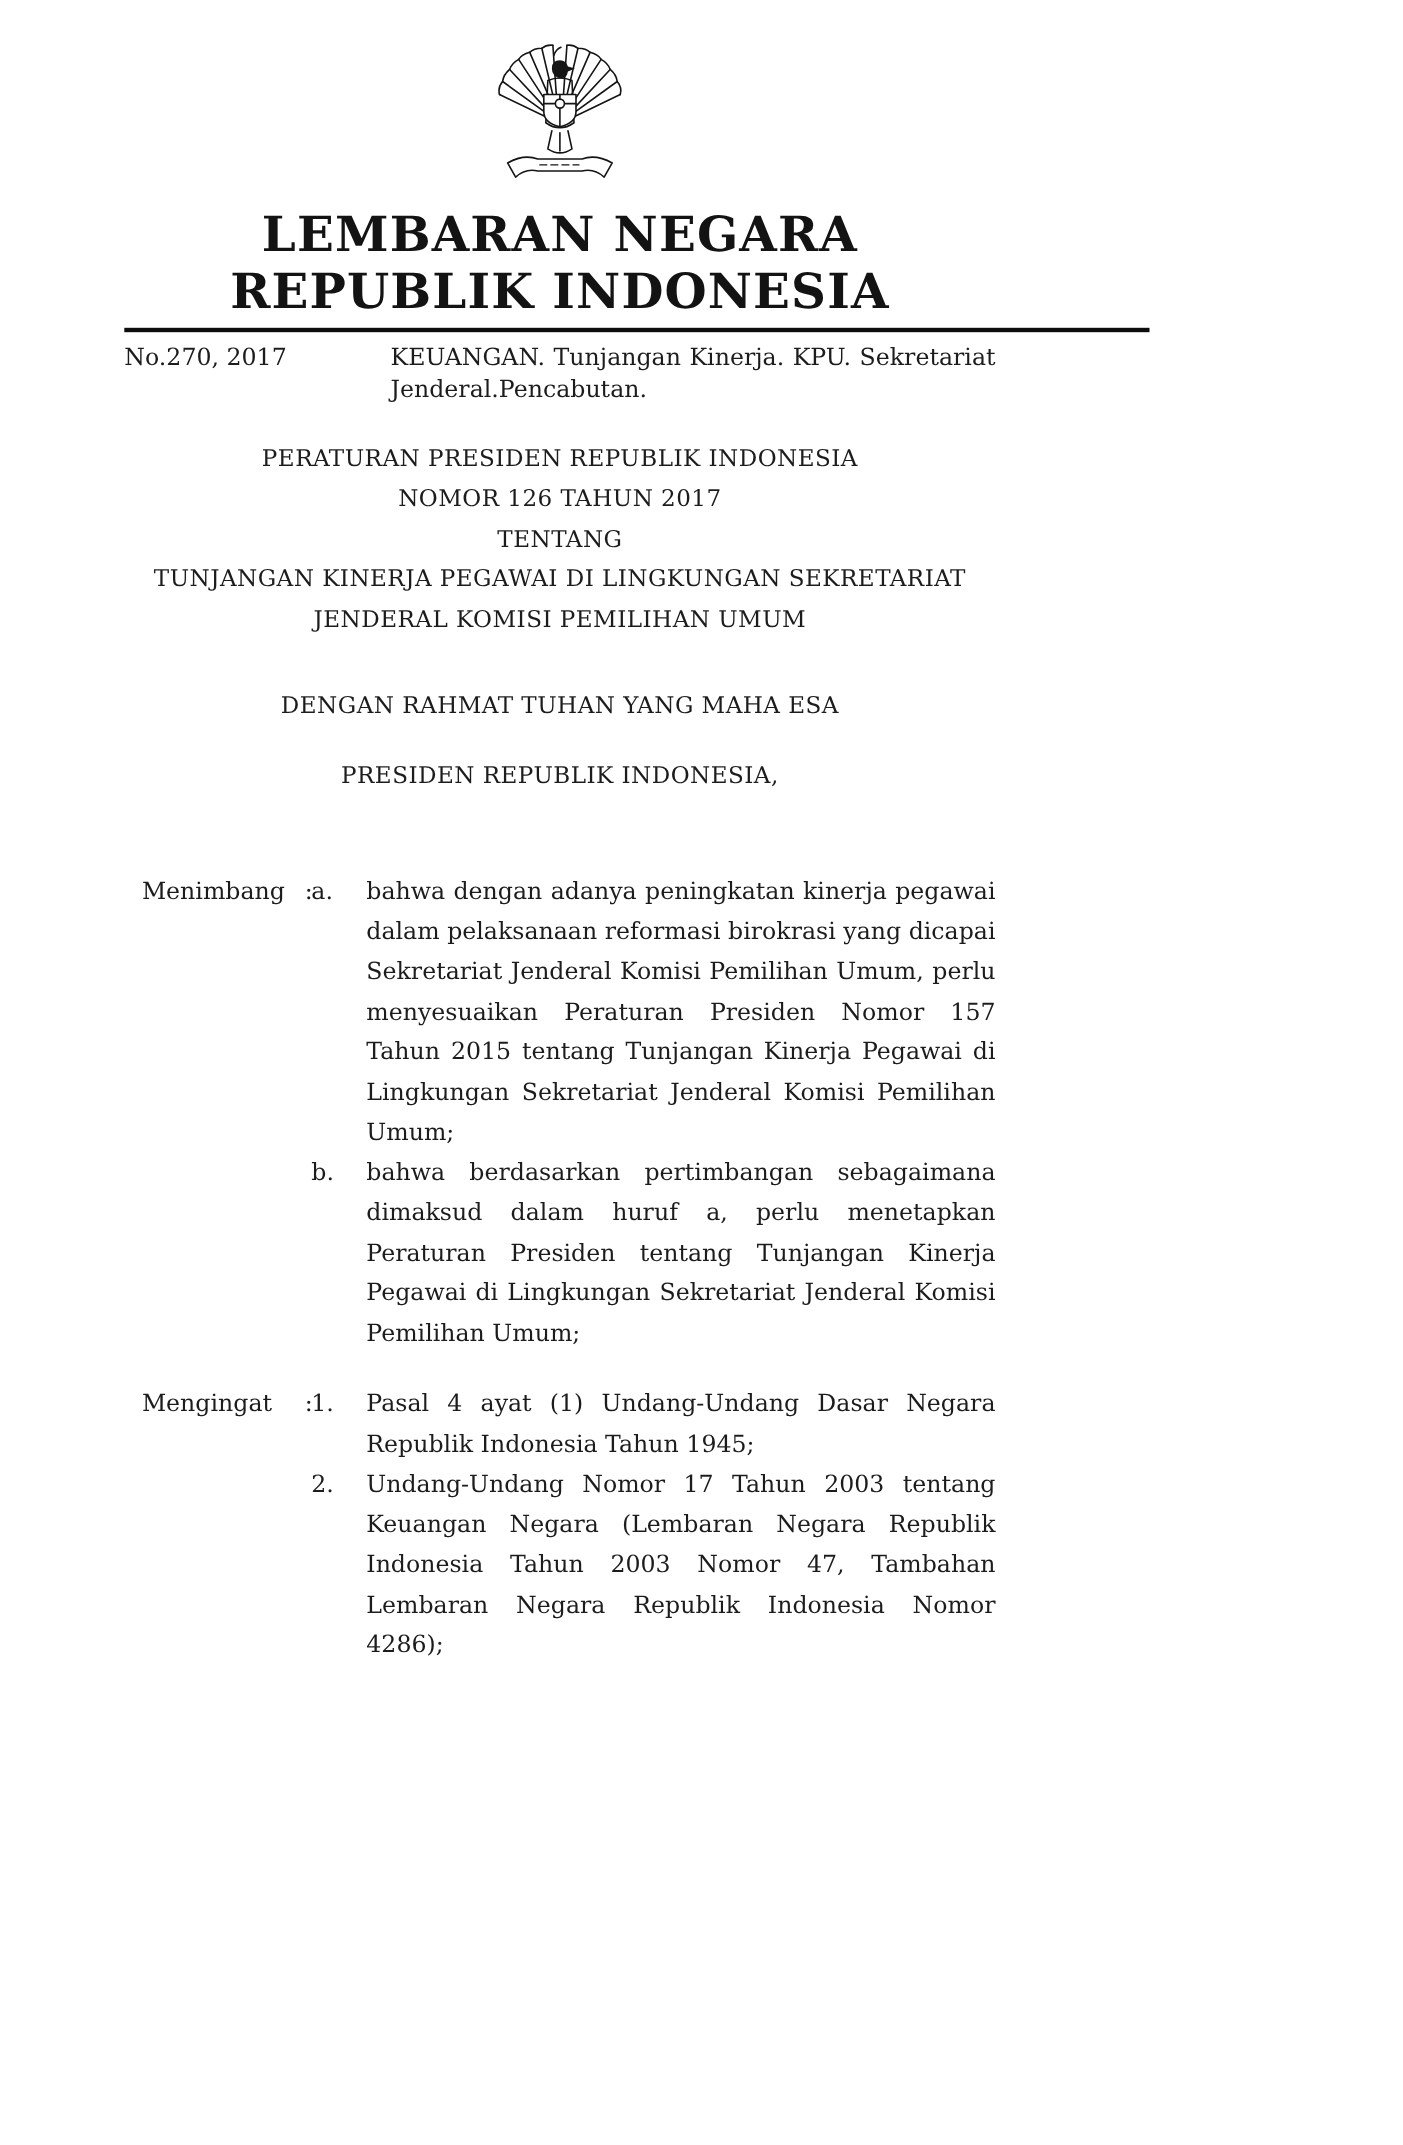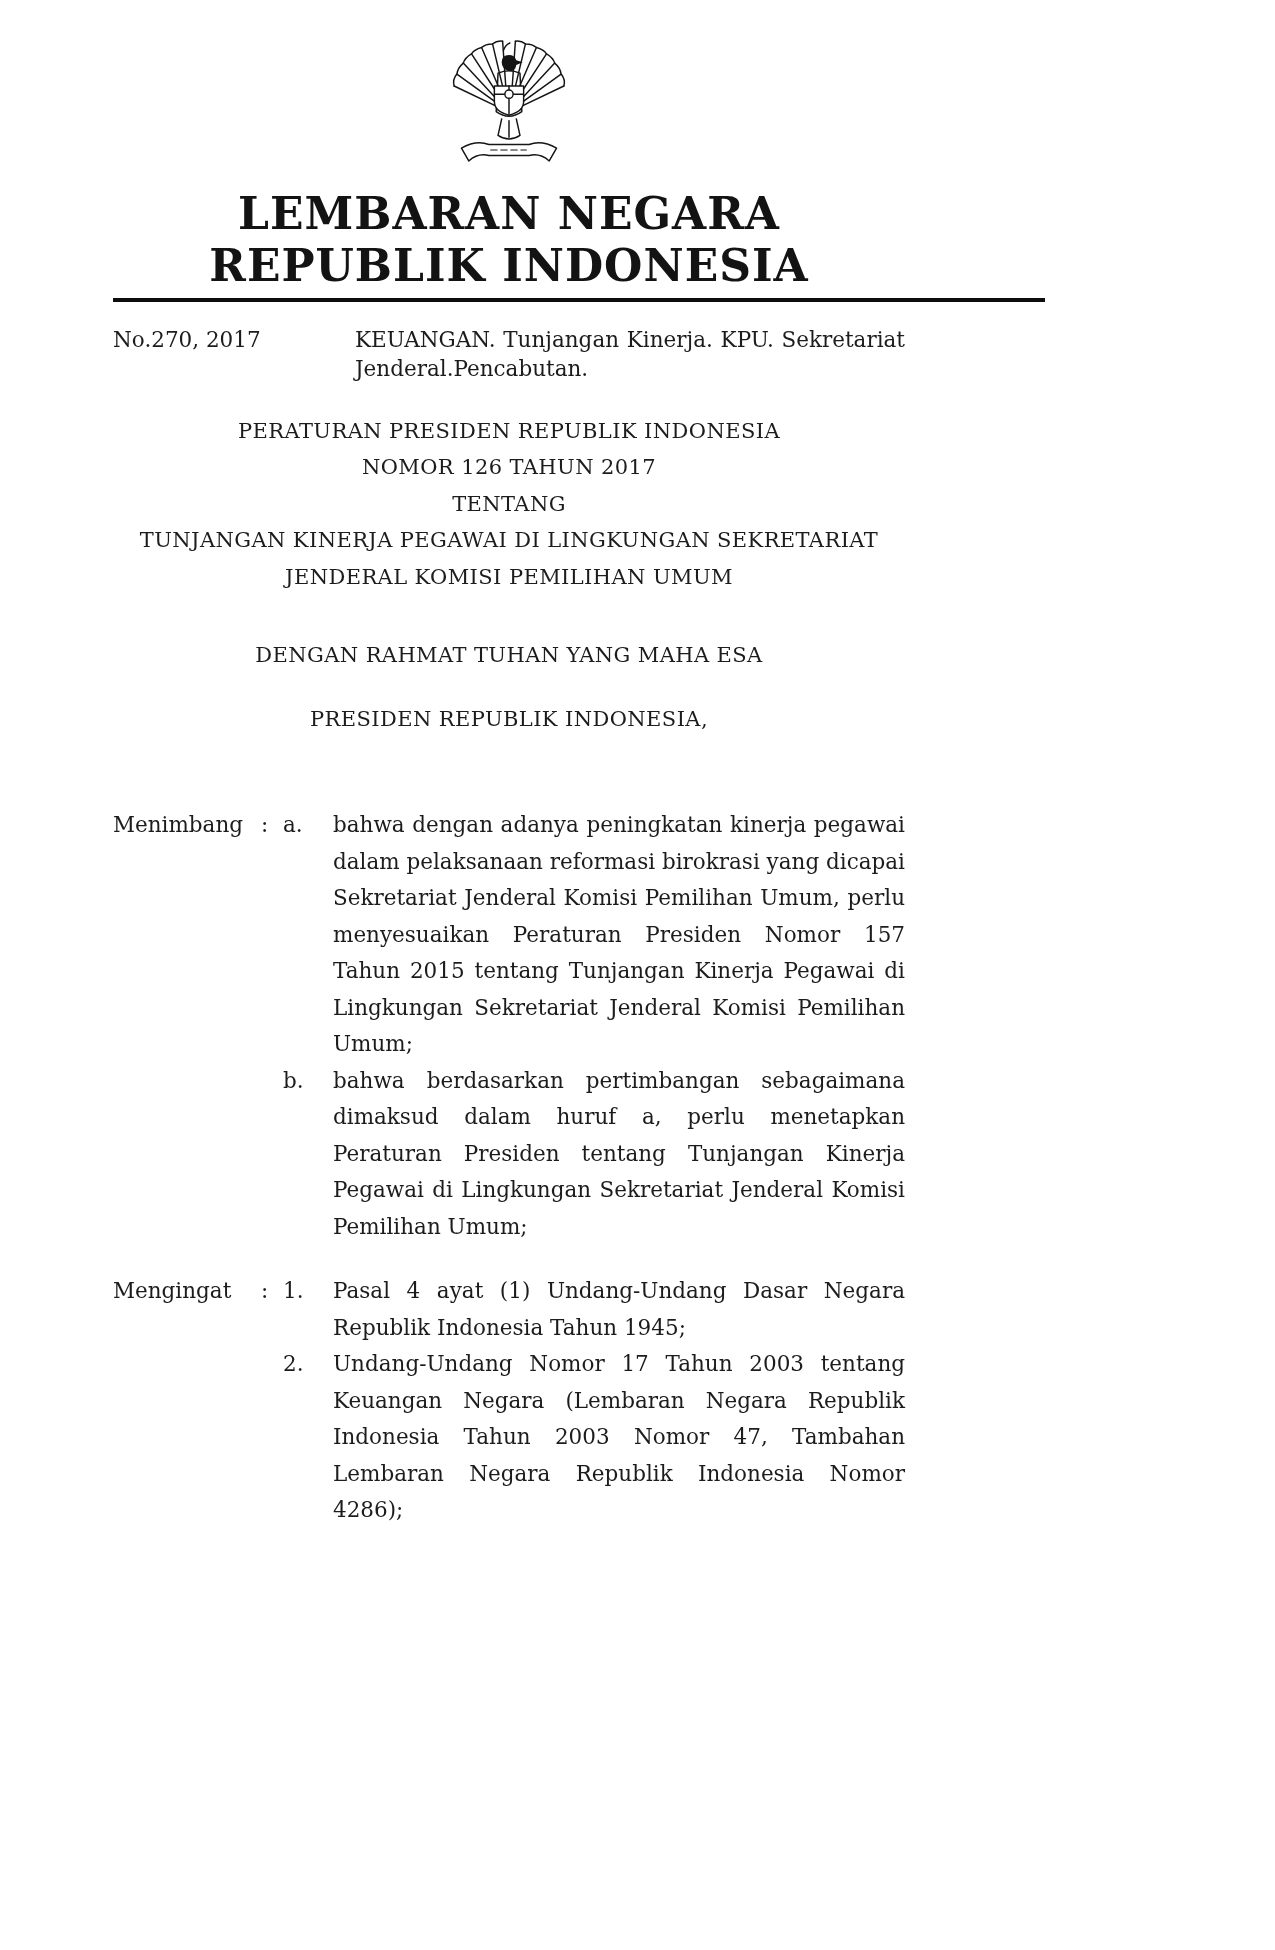--- a/index.html
+++ b/index.html
@@ -32,21 +32,21 @@
     color: #131313;
   }
   .header-rule {
     margin-left: 113px;
     margin-top: 6px;
     width: 1050px;
     height: 4px;
     background: #0d0d0d;
   }
   .issue-row {
-    margin-top: 23px;
+    margin-top: 9px;
     display: flex;
     align-items: flex-start;
     font-size: 21.5px;
     line-height: 29px;
   }
   .issue-number { width: 242px; flex: 0 0 242px; }
   .issue-subject { flex: 1; text-align: justify; }
   .title-block {
     margin-top: 30px;
     text-align: center;
@@ -69,21 +69,21 @@
     letter-spacing: 0.4px;
   }
   .clause {
     display: grid;
     grid-template-columns: 148px 22px 1fr;
     font-size: 21.5px;
     line-height: 36.5px;
   }
   .clause-considerations { margin-top: 70px; }
   .clause-legal { margin-top: 28px; }
-  .c-label, .c-colon { white-space: nowrap; }
+  .c-label, .c-colon { white-space: nowrap; margin-left: 16px; }
   .c-item {
     display: grid;
     grid-template-columns: 50px 1fr;
   }
   .c-text { text-align: justify; }
   .watermark {
     position: absolute;
     top: 1952px;
     right: 110px;
     font-family: "Liberation Sans", "DejaVu Sans", sans-serif;

